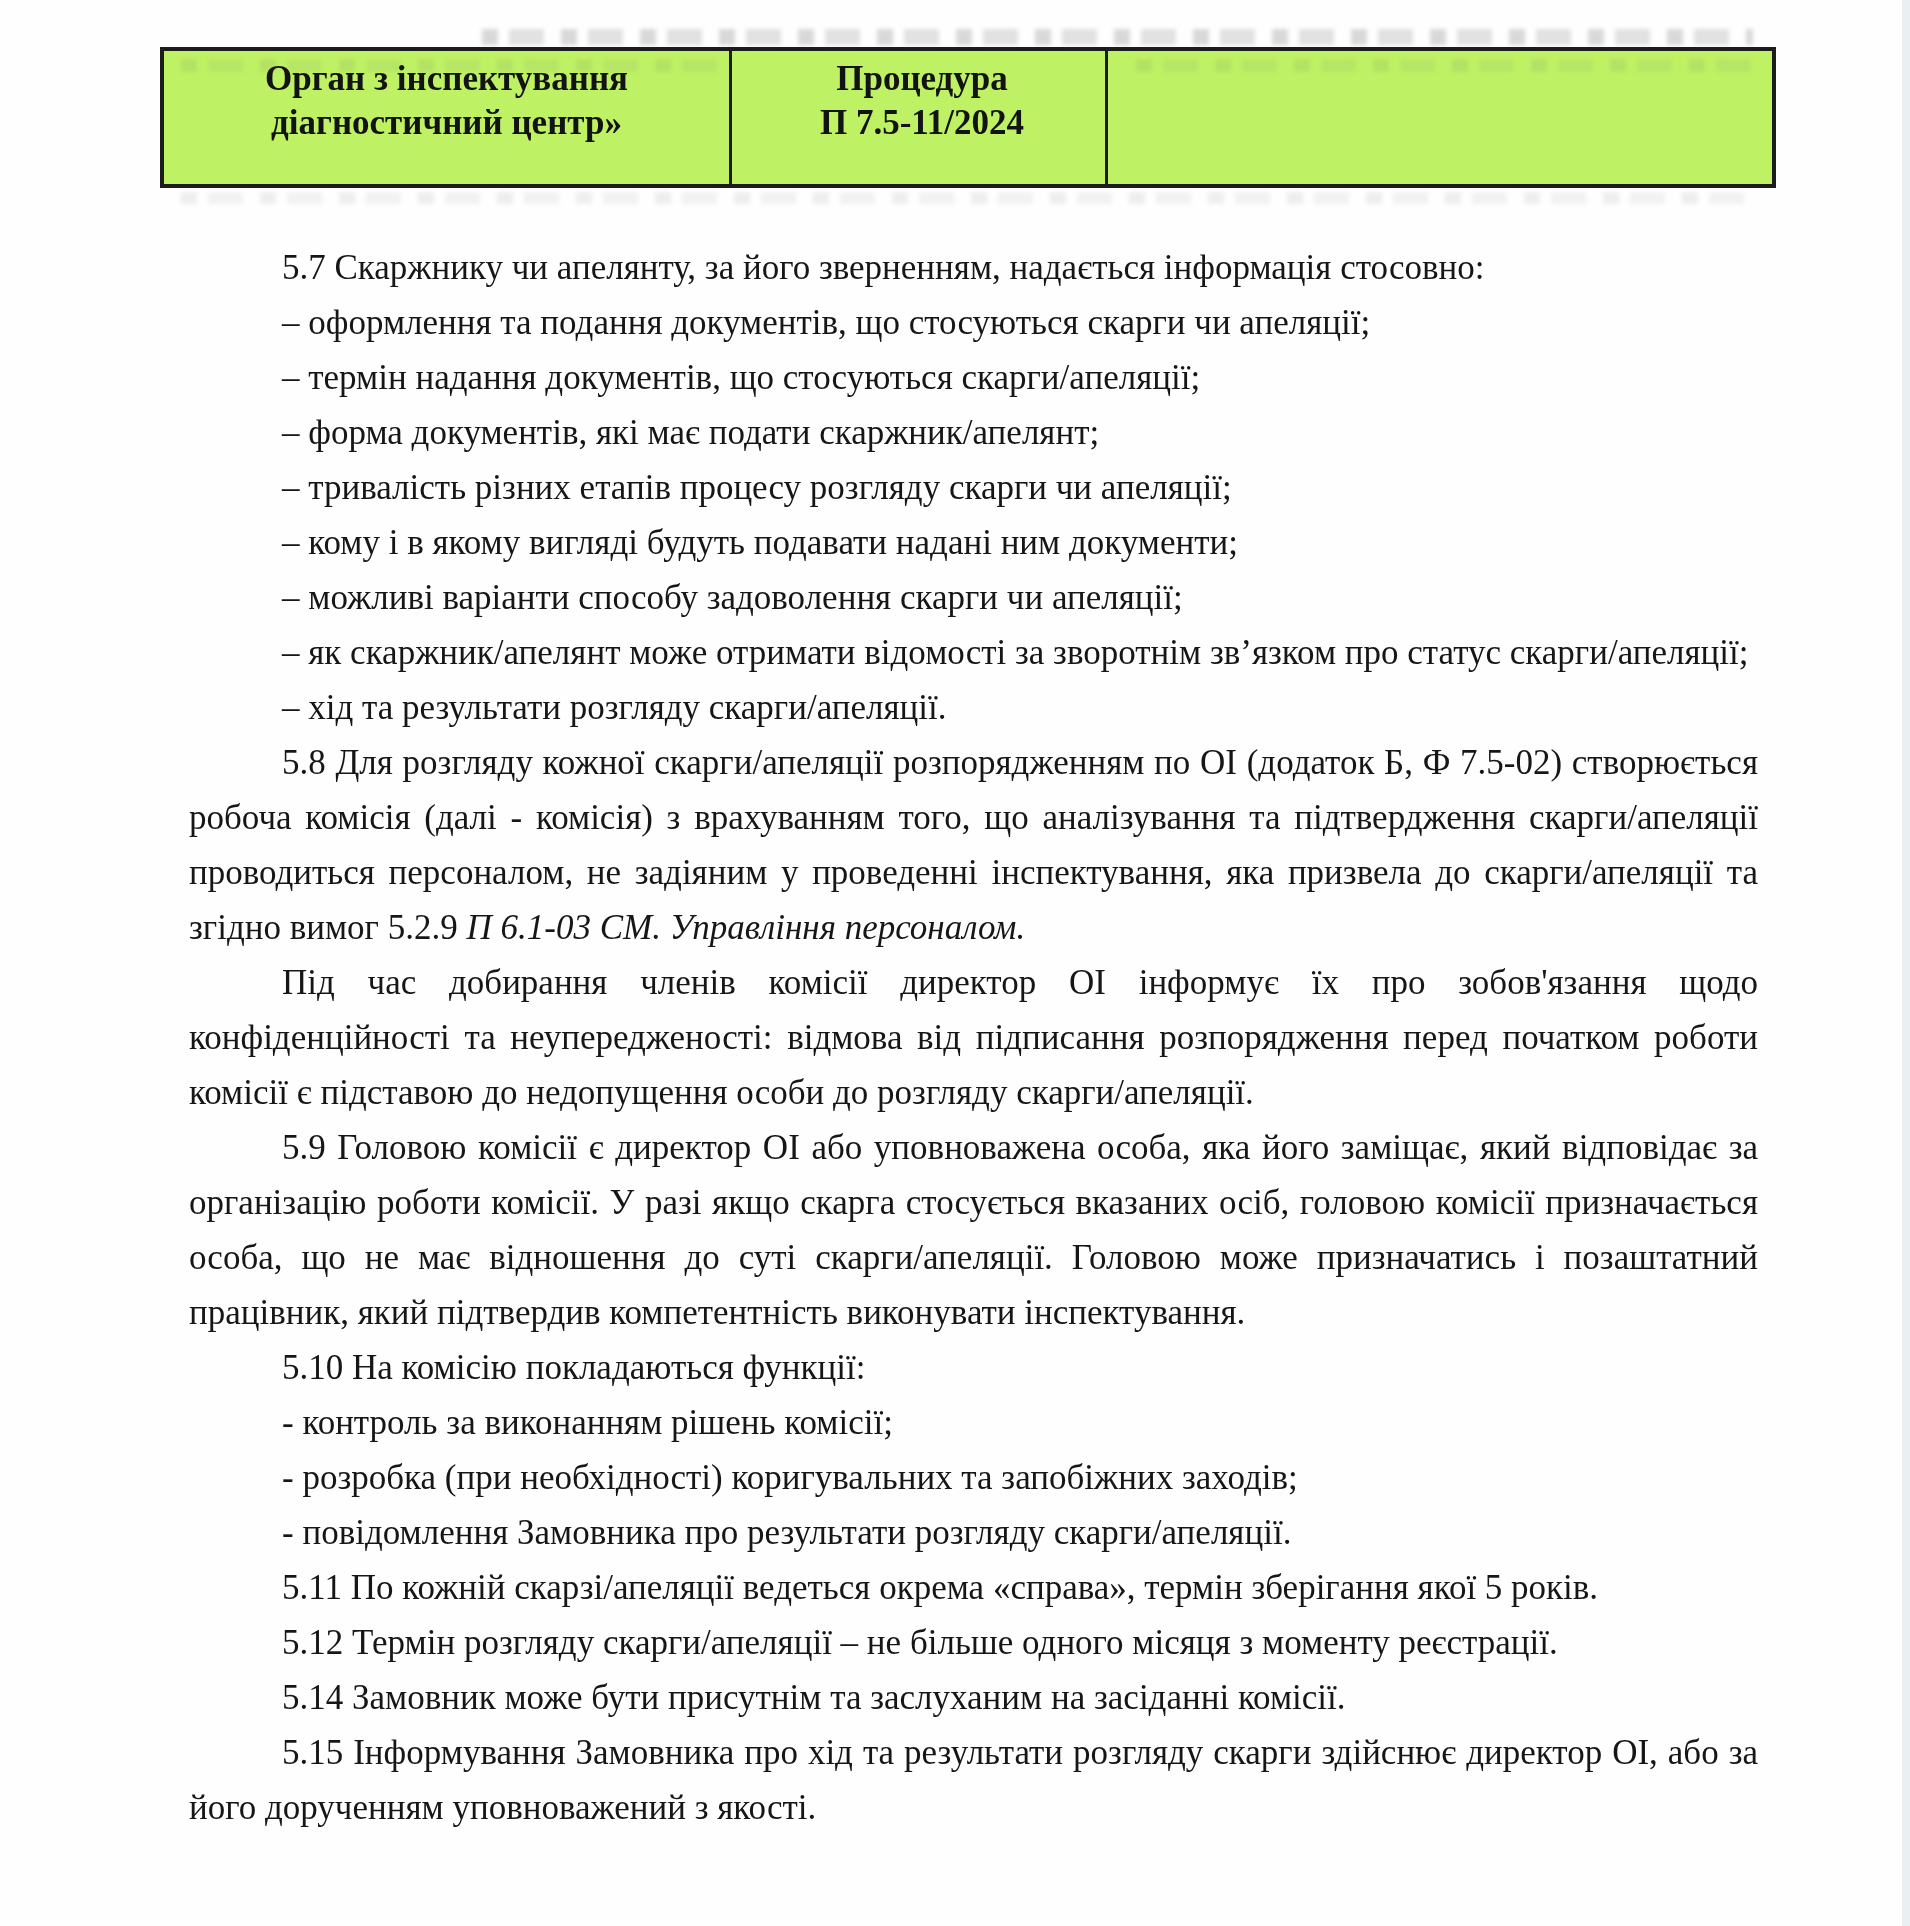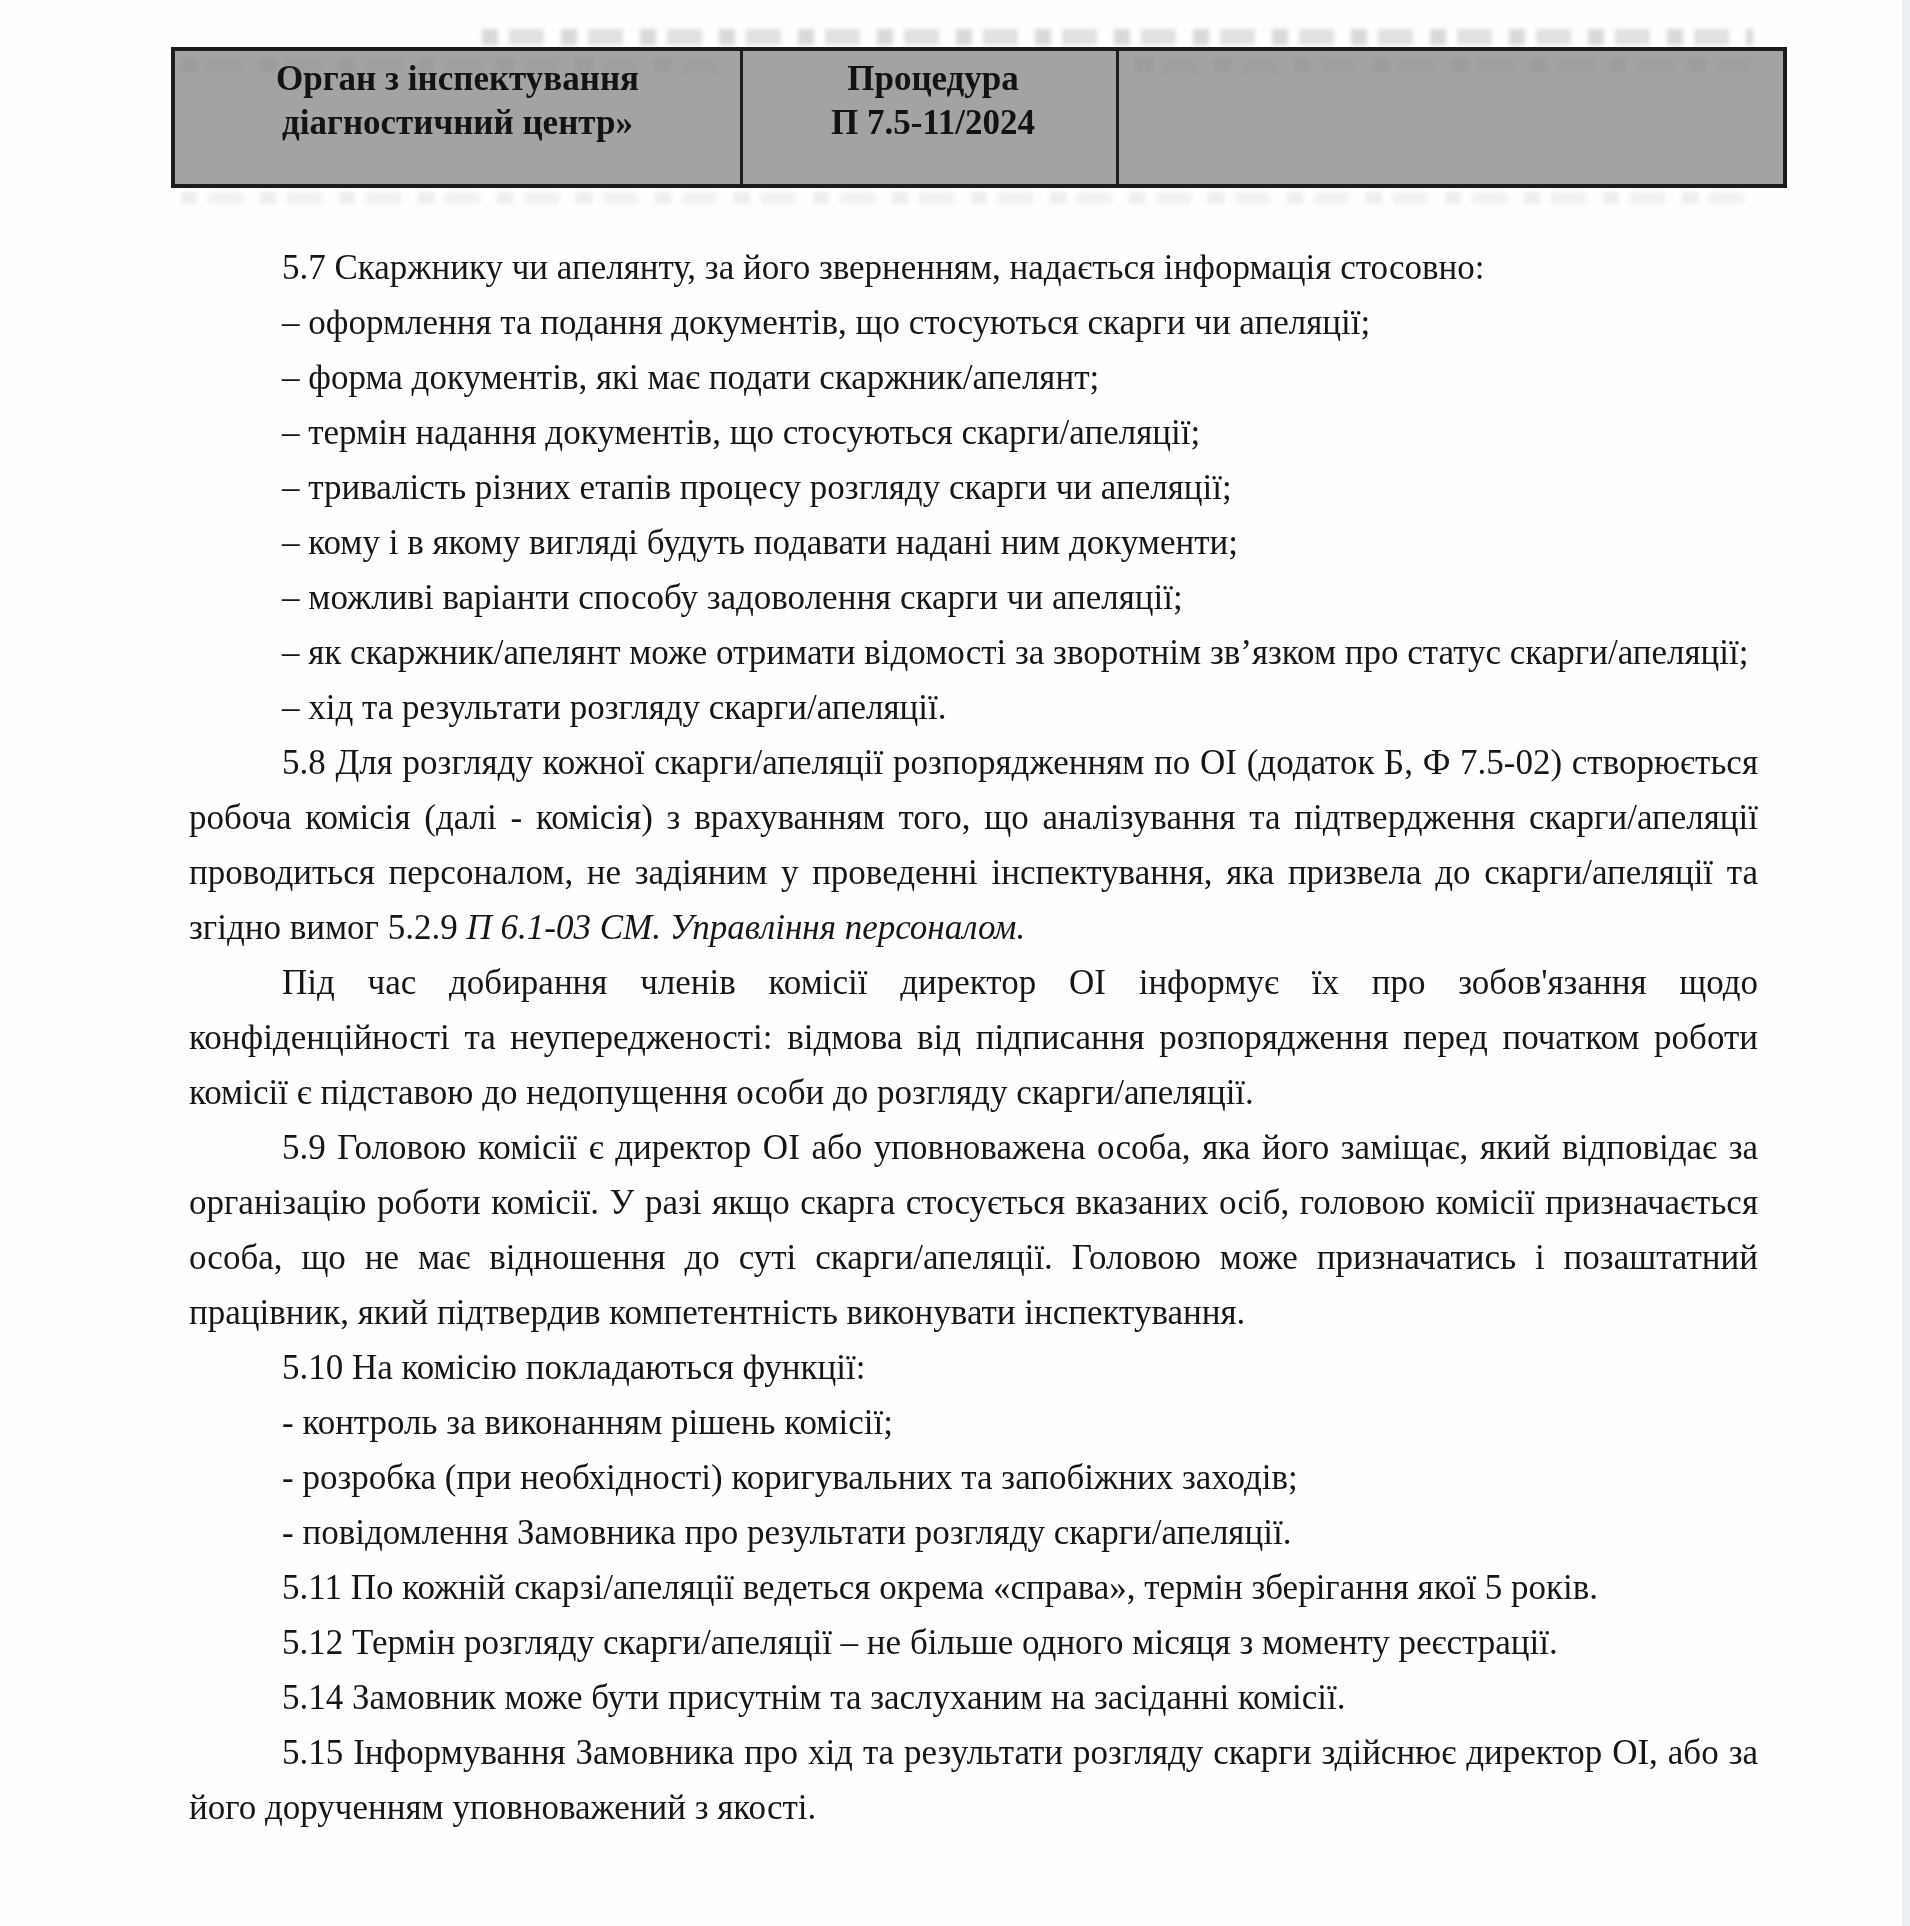--- a/index.html
+++ b/index.html
@@ -4,23 +4,23 @@
 <style>
   html, body { margin:0; padding:0; }
   body {
     width:1911px; height:2703px; position:relative; background:#ffffff;
     font-family:"Liberation Serif", "DejaVu Serif", serif; overflow:hidden;
   }
   .page { position:absolute; left:0; top:0; width:1911px; height:2703px; background:#fefefe; }
 
   
   .hdr {
-    position:absolute; left:171px; top:47px; width:1616px; height:141px;
+    position:absolute; left:160px; top:47px; width:1616px; height:141px;
     border:4.2px solid var(--ink,#1c1c1c); box-sizing:border-box; display:flex;
-    font-weight:bold; font-size:35px; color:#131313; background:#a3a3a3;
+    font-weight:bold; font-size:35px; color:#131313; background:#bef264;
   }
   .hcol { box-sizing:border-box; line-height:44px; padding-top:6.2px; }
   .hcol1 { width:568px; border-right:3.5px solid var(--ink,#1c1c1c); text-align:center; }
   .hcol2 { width:369px;  border-right:3.5px solid var(--ink,#1c1c1c); text-align:center;margin-left:7px; }
   .hcol3 { flex:1; position:relative; padding-left:16px; }
   .hrow  { display:block; height:44px; line-height:44px; white-space:nowrap; }
   .hrow2 { position:relative; }
   .pnum  { display:inline-block; border-bottom:5.8px solid #141414; padding:0 8.5px 0.8px;
            margin-left:13px; margin-right:22.3px; }
   .pnum2 { margin-left:13px; margin-right:0; padding:0 4.6px 0.8px; }
@@ -68,22 +68,22 @@
   </div>
 
   <div class="ghost g1"></div>
   <div class="ghost g2"></div>
   <div class="ghost g3"></div>
   <div class="ghost g4"></div>
 
   <div class="doc-body">
       <p><span>5.7 Скаржнику чи апелянту, за його зверненням, надається інформація стосовно:</span></p>
       <p><span>– оформлення та подання документів, що стосуються скарги чи апеляції;</span></p>
+      <p><span>– термін надання документів, що стосуються скарги/апеляції;</span></p>
       <p><span>– форма документів, які має подати скаржник/апелянт;</span></p>
-      <p><span>– термін надання документів, що стосуються скарги/апеляції;</span></p>
       <p><span>– тривалість різних етапів процесу розгляду скарги чи апеляції;</span></p>
       <p><span>– кому і в якому вигляді будуть подавати надані ним документи;</span></p>
       <p><span>– можливі варіанти способу задоволення скарги чи апеляції;</span></p>
       <p><span>– як скаржник/апелянт може отримати відомості за зворотнім зв’язком про статус скарги/апеляції;</span></p>
       <p><span>– хід та результати розгляду скарги/апеляції.</span></p>
       <p><span>5.8 Для розгляду кожної скарги/апеляції розпорядженням по ОІ (додаток Б, Ф 7.5-02) створюється робоча комісія (далі - комісія) з врахуванням того, що аналізування та підтвердження скарги/апеляції проводиться персоналом, не задіяним у проведенні інспектування, яка призвела до скарги/апеляції та згідно вимог 5.2.9 </span><span class="it">П 6.1-03 СМ. Управління персоналом.</span></p>
       <p><span>Під час добирання членів комісії директор ОІ інформує їх про зобов'язання щодо конфіденційності та неупередженості: відмова від підписання розпорядження перед початком роботи комісії є підставою до недопущення особи до розгляду скарги/апеляції.</span></p>
       <p><span>5.9 Головою комісії є директор ОІ або уповноважена особа, яка його заміщає, який відповідає за організацію роботи комісії. У разі якщо скарга стосується вказаних осіб, головою комісії призначається особа, що не має відношення до суті скарги/апеляції. Головою може призначатись і позаштатний працівник, який підтвердив компетентність виконувати інспектування.</span></p>
       <p><span>5.10 На комісію покладаються функції:</span></p>
       <p><span>- контроль за виконанням рішень комісії;</span></p>

